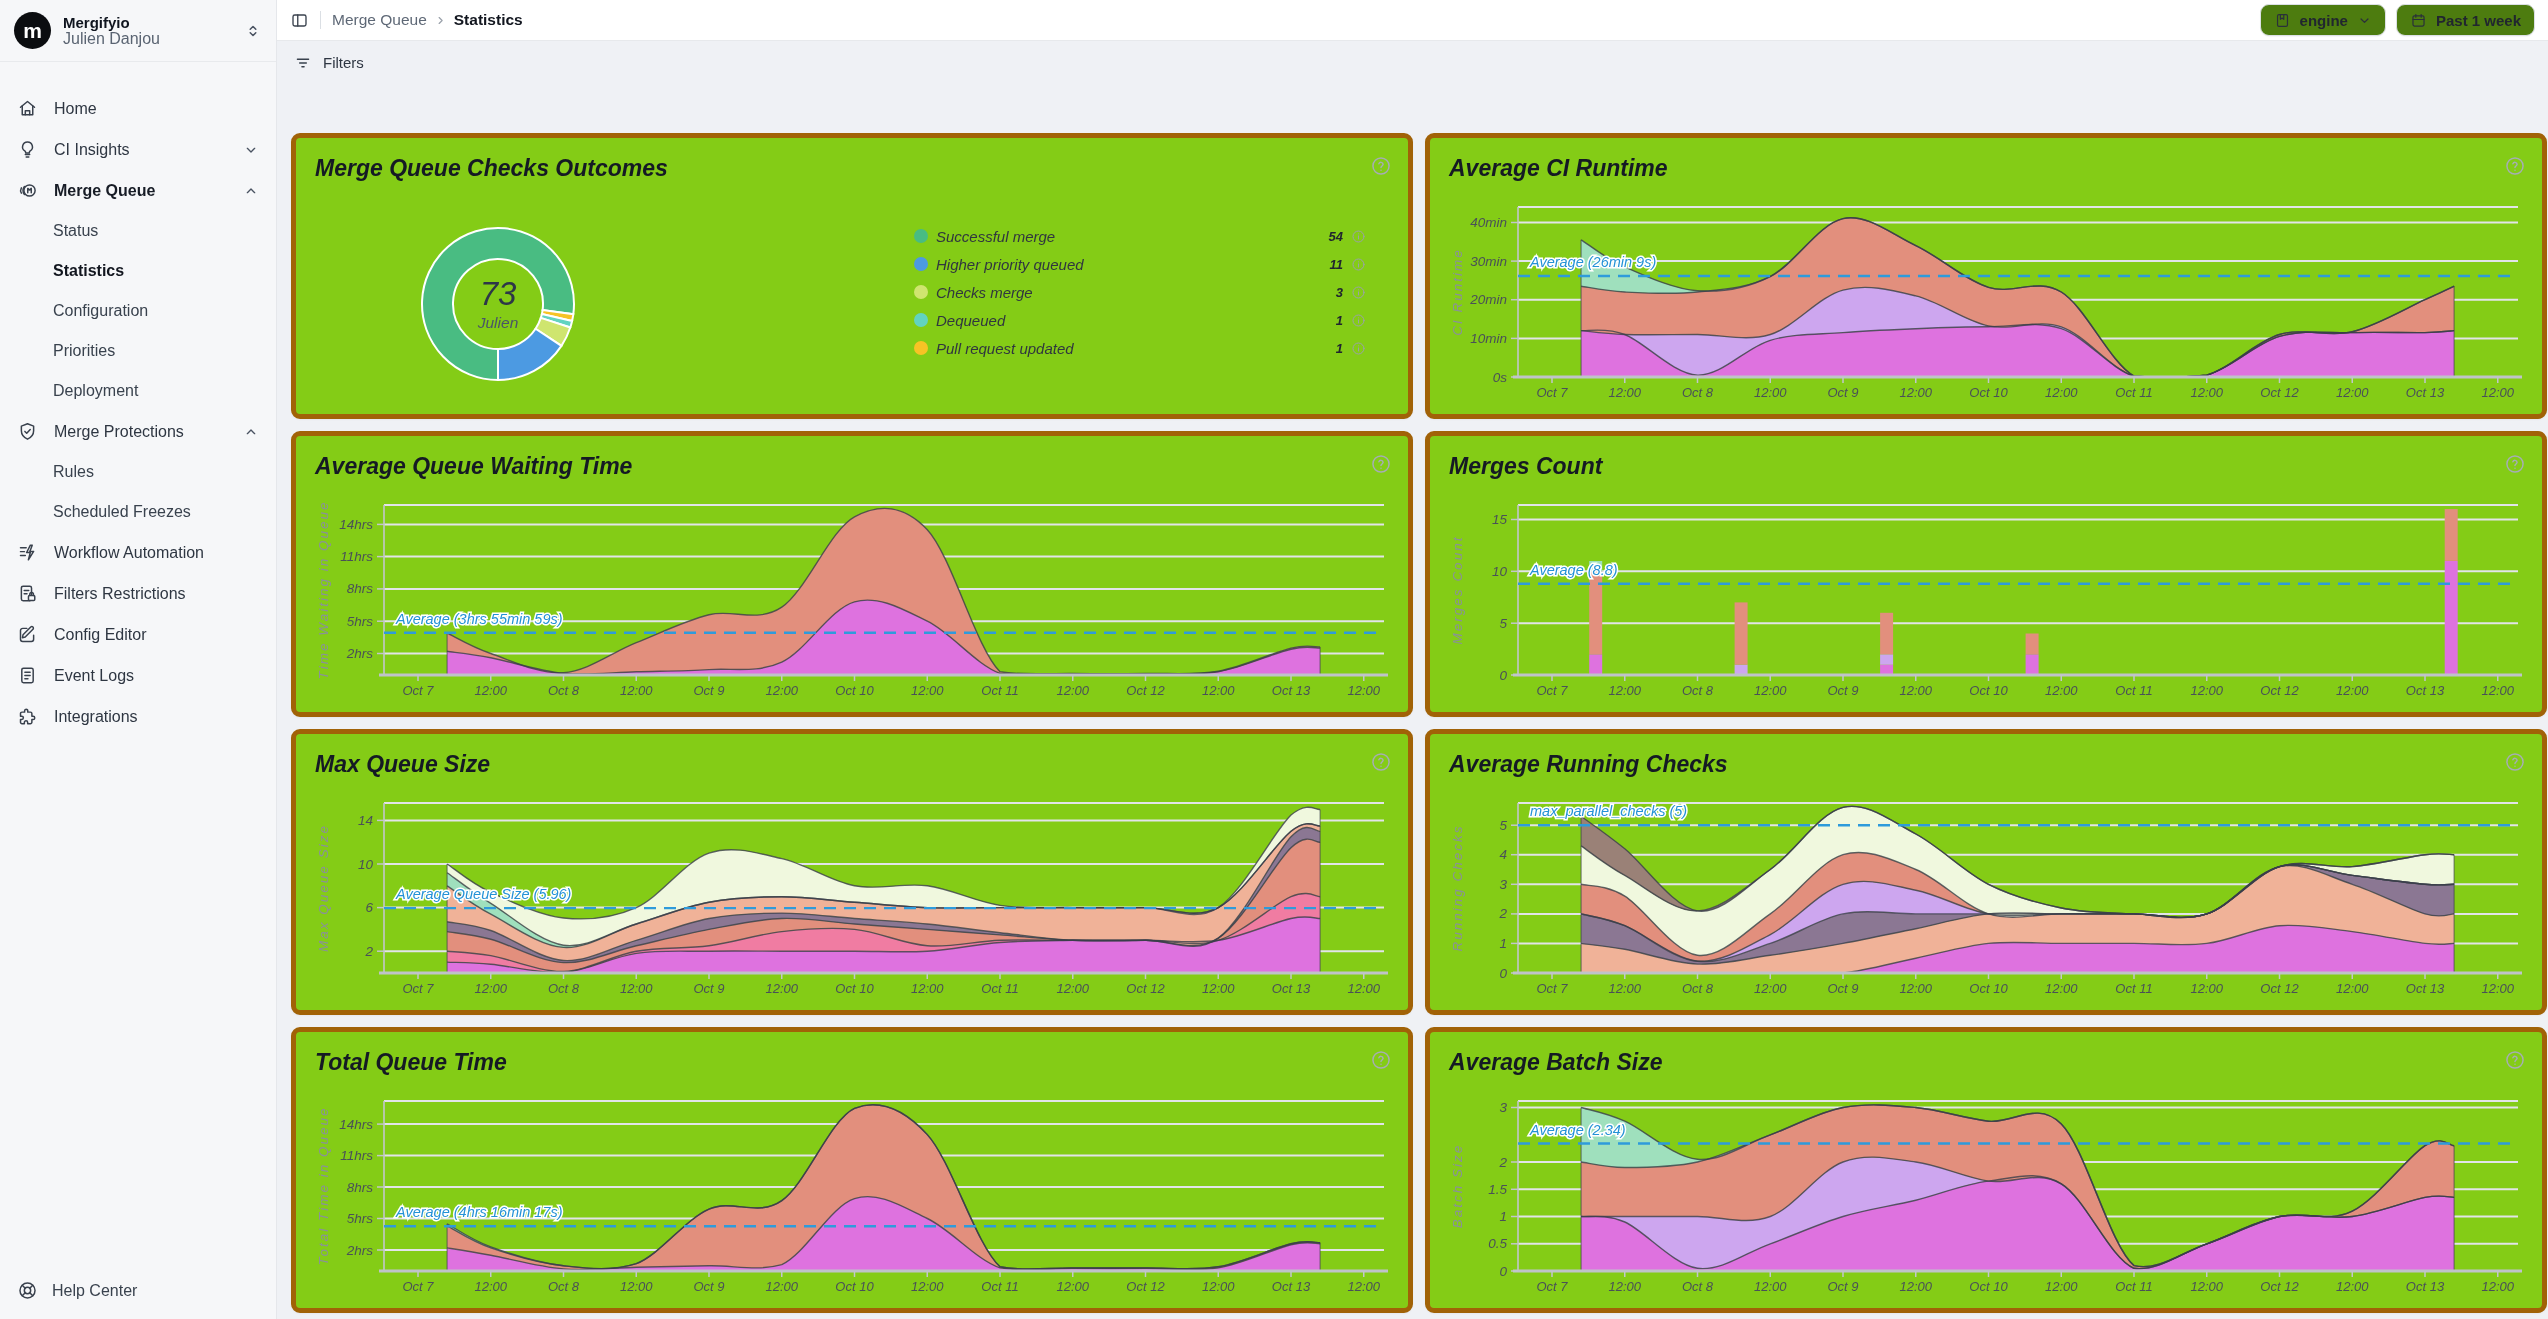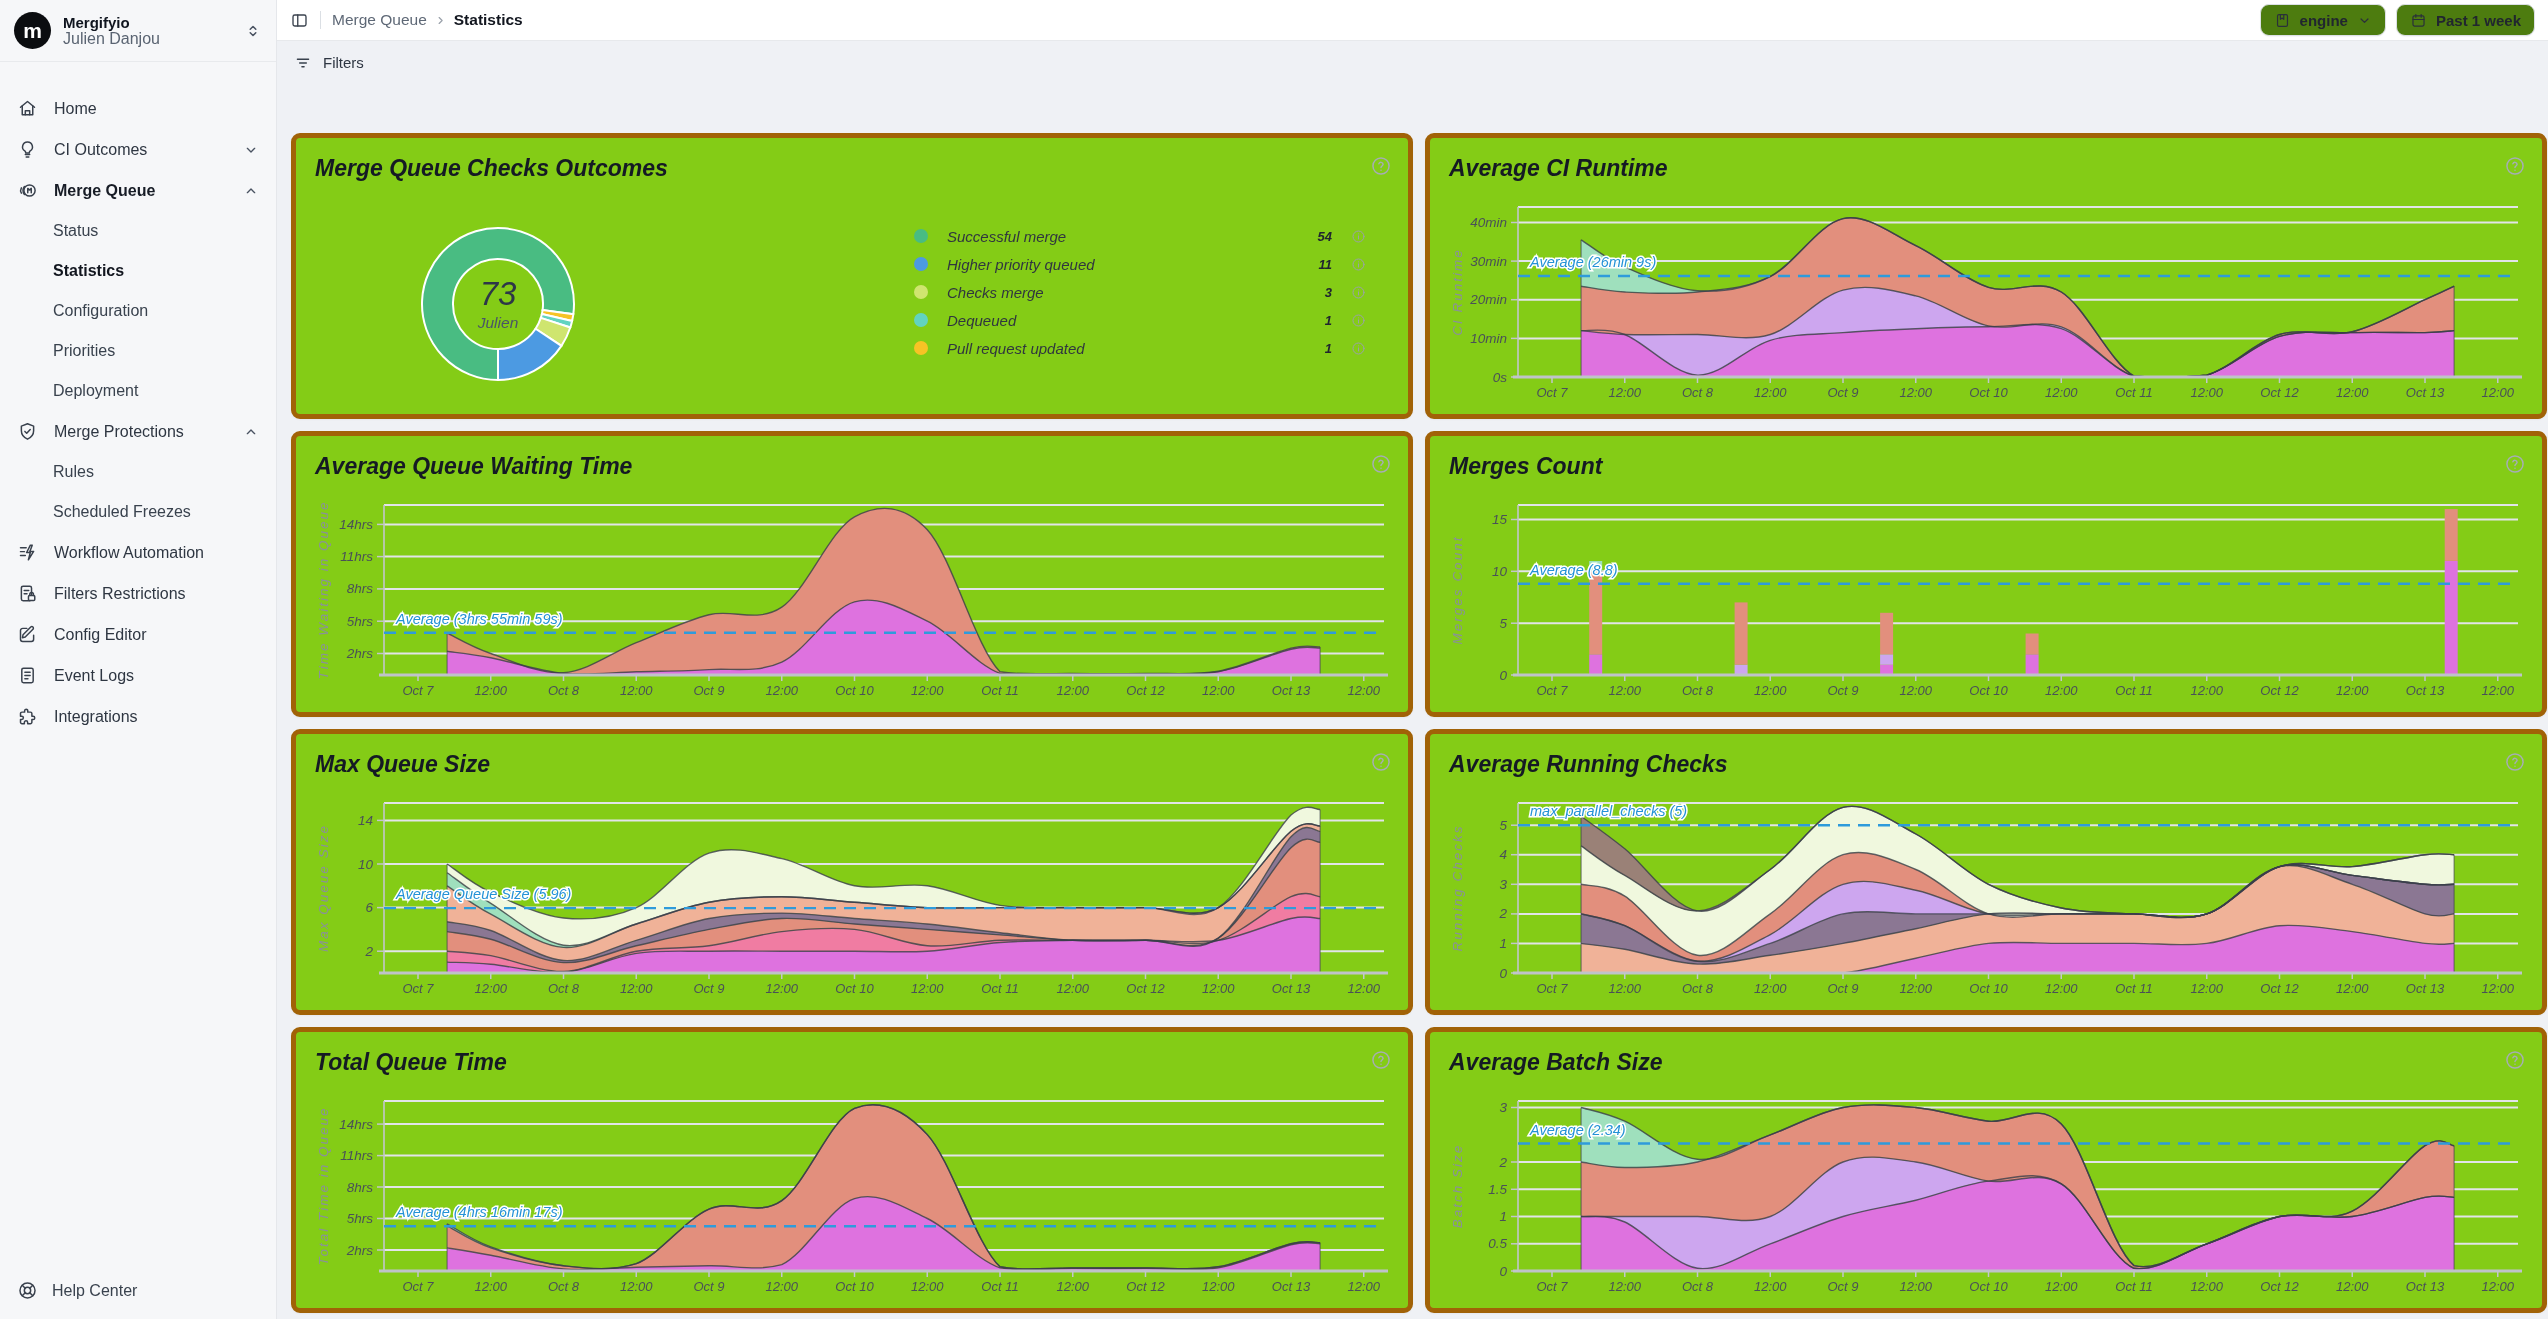--- a/index.html
+++ b/index.html
@@ -59,21 +59,21 @@
   .help{margin-left:auto;margin-top:3px;color:#A6ADB5;cursor:pointer;display:flex;}
   .chart-wrap{margin-top:17px;}
   
   .donut-body{display:flex;}
   .donut-box{margin:32px 0 0 96px;position:relative;width:180px;height:180px;}
   .donut-center{position:absolute;inset:0;display:flex;flex-direction:column;
     align-items:center;justify-content:center;pointer-events:none;}
   .donut-num{font-size:33px;color:#2D3748;line-height:34px;}
   .donut-cap{font-size:15.5px;color:#4A5568;margin-top:3px;}
   .legend{margin:40px 26px 0 auto;width:452px;}
-  .lrow{display:flex;align-items:center;height:28px;gap:19px;}
+  .lrow{display:flex;align-items:center;height:28px;gap:8px;}
   .dot{width:14px;height:14px;border-radius:50%;}
   .llabel{font-size:15px;color:#30363F;}
   .lval{margin-left:auto;font-size:13px;font-weight:700;color:#21262F;}
   .linfo{color:#9AA1A9;display:flex;cursor:pointer;}
 </style>
 </head>
 <body>
 
 <aside class="sidebar">
   <div class="sb-head">
@@ -101,21 +101,21 @@
         <span>Home</span>
       </div>
       <div class="nav-item">
         <span class="nicon">
           <svg width="21" height="21" viewBox="0 0 24 24" fill="none" stroke="currentColor" stroke-width="1.7" stroke-linecap="round" stroke-linejoin="round">
             <path d="M9.5 17.6h5"></path>
             <path d="M10.5 20.6h3"></path>
             <path d="M12 3.4a5.6 5.6 0 0 1 3.1 10.3c-.6.4-1 1-1 1.7v.6h-4.2v-.6c0-.7-.4-1.3-1-1.7A5.6 5.6 0 0 1 12 3.4z"></path>
           </svg>
         </span>
-        <span>CI Outcomes</span>
+        <span>CI Insights</span>
         <span class="nchev">
           <svg width="16" height="16" viewBox="0 0 24 24" fill="none" stroke="currentColor" stroke-width="2" stroke-linecap="round" stroke-linejoin="round">
             <path d="M6.5 9.5 12 15l5.5-5.5"></path>
           </svg>
         </span>
       </div>
       <div class="nav-item bold">
         <span class="nicon">
           <svg width="21" height="21" viewBox="0 0 24 24" fill="none" stroke="currentColor" stroke-width="1.7" stroke-linecap="round" stroke-linejoin="round">
             <circle cx="14.3" cy="12" r="6.4"></circle>

